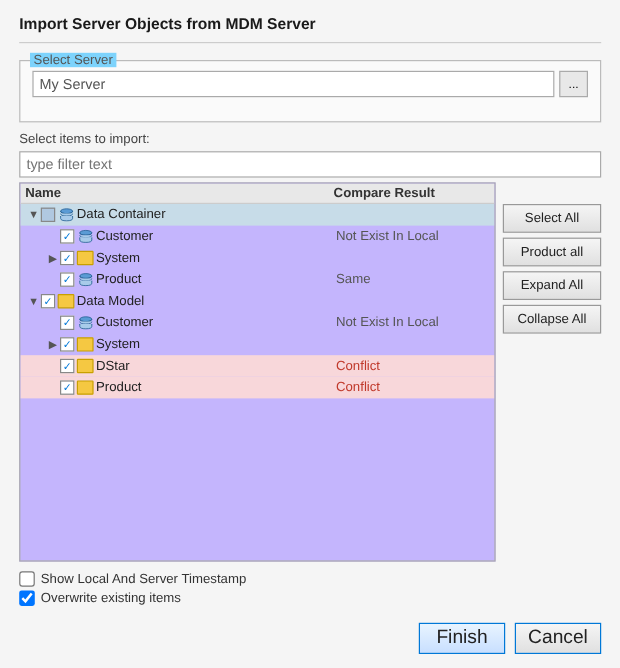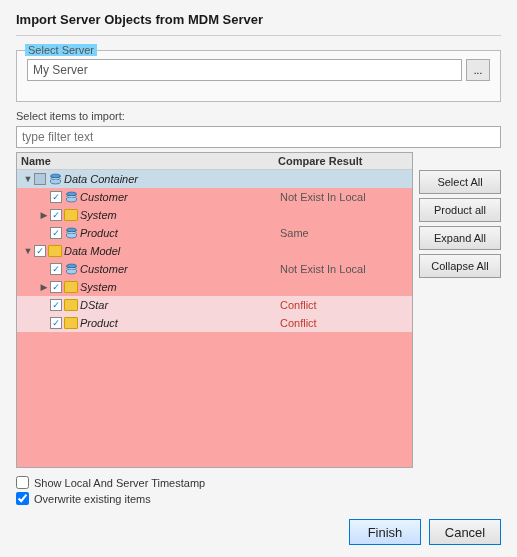--- a/index.html
+++ b/index.html
@@ -76,21 +76,21 @@
     }
     .tree-panel-row {
       display: flex;
       gap: 6px;
       flex: 1;
       min-height: 0;
     }
     .tree-container {
       flex: 1;
       border: 1px solid #aaa;
-      background: #fca5a5;
+      background: #c4b5fd;
       overflow: auto;
       min-height: 0;
     }
     .tree-header {
       display: flex;
       background: #e8e8e8;
       border-bottom: 1px solid #ccc;
       padding: 2px 4px;
       font-size: 11px;
       font-weight: bold;
@@ -156,21 +156,21 @@
     .tree-row .icon-db {
       width: 14px;
       height: 14px;
       display: inline-flex;
       align-items: center;
       justify-content: center;
       margin-right: 2px;
       flex-shrink: 0;
     }
     .db-icon-svg { width: 13px; height: 13px; }
-    .row-label { flex: 1; white-space: nowrap; overflow: hidden; text-overflow: ellipsis; font-style: italic; }
+    .row-label { flex: 1; white-space: nowrap; overflow: hidden; text-overflow: ellipsis; }
     .row-result { width: 130px; font-size: 11px; color: #555; white-space: nowrap; }
     .row-result.conflict-text { color: #c0392b; }
     .side-buttons {
       display: flex;
       flex-direction: column;
       gap: 4px;
       padding-top: 18px;
     }
     .side-btn {
       width: 82px;
@@ -208,21 +208,21 @@
       justify-content: flex-end;
       gap: 8px;
       margin-top: 14px;
     }
     .bottom-btn {
       width: 72px;
       height: 26px;
       border: 1px solid #0078d7;
       background: linear-gradient(to bottom, #f5f5f5, #e0e0e0);
       cursor: pointer;
-      font-size: 13px;
+      font-size: 16px;
       color: #222;
       display: flex;
       align-items: center;
       justify-content: center;
     }
     .bottom-btn.primary { background: linear-gradient(to bottom, #e8f4ff, #c8dfff); }
     .group-box {
       border: 1px solid #bbb;
       padding: 8px 10px 8px 10px;
       margin-bottom: 8px;

